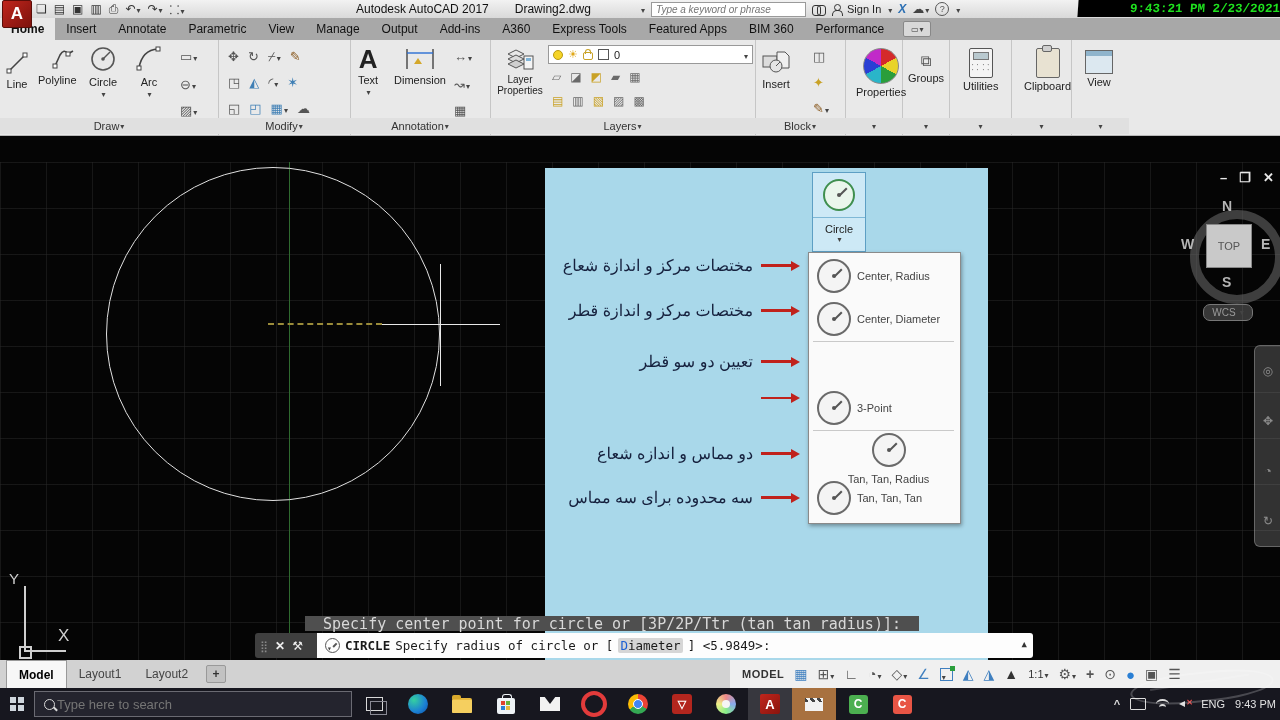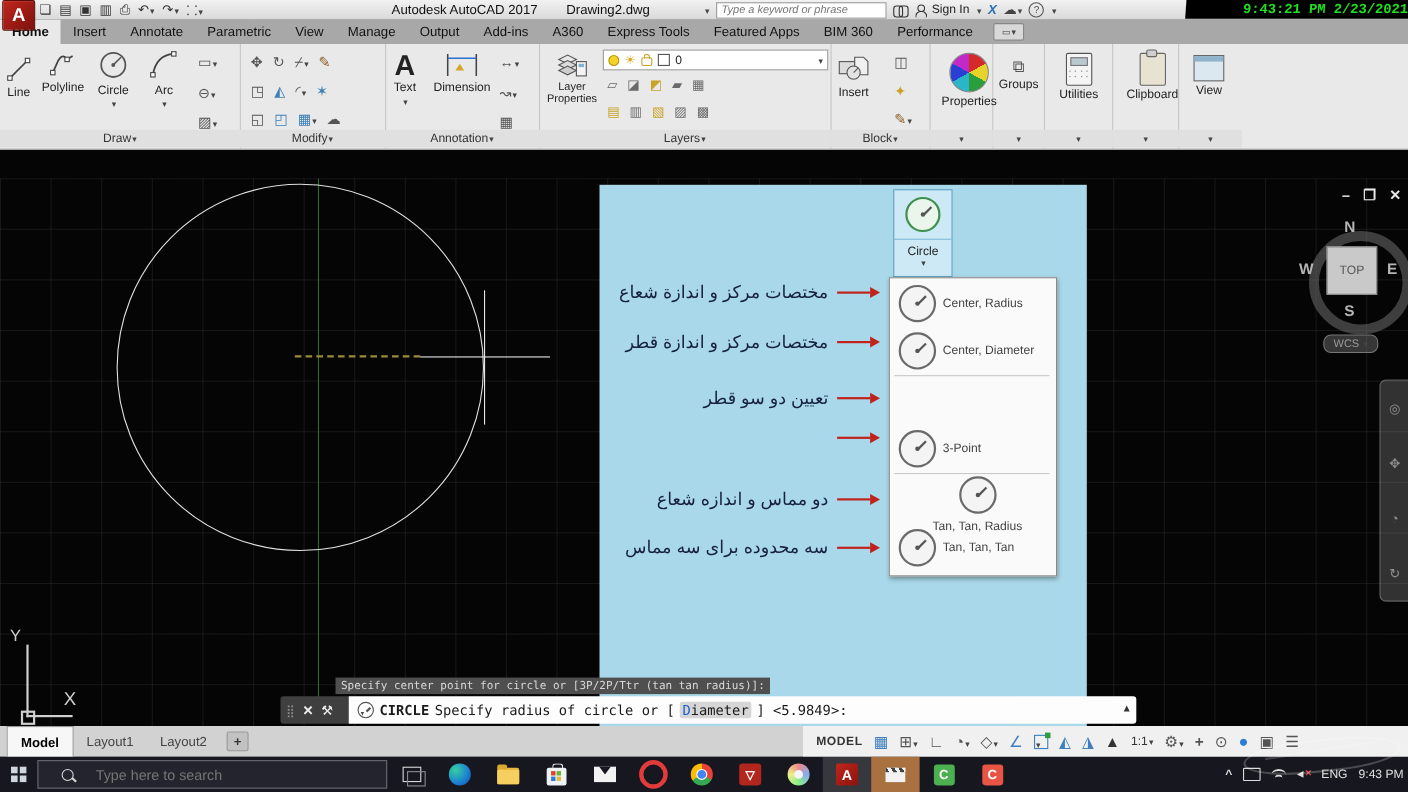--- a/index.html
+++ b/index.html
@@ -132,21 +132,21 @@
   .mi{position:absolute;left:0;width:100%;height:43px;display:flex;align-items:center;gap:6px;padding-left:8px;box-sizing:border-box;font-size:11px;color:#444;cursor:default;}
   .mi .circ-ico{width:30px;height:30px;flex:none;}
   .msep{position:absolute;left:4px;width:141px;border-top:1px solid #c9c9c9;}
   .ann{position:absolute;display:flex;align-items:center;gap:0;direction:ltr;}
   .ann .fa{direction:rtl;font-size:16px;color:#16213e;white-space:nowrap;}
   .arr{display:flex;align-items:center;margin-left:8px;}
   .arr-line{width:30px;height:2.5px;background:#c0221c;}
   .arr-head{width:0;height:0;border-left:9px solid #c0221c;border-top:5.5px solid transparent;border-bottom:5.5px solid transparent;}
   
   #cmd-history{left:305px;top:616px;height:15px;background:#4f4f4f;color:#d8d8d8;
-    font-family:"DejaVu Sans Mono",monospace;font-size:10px;display:flex;align-items:center;padding:0 5px;z-index:7;}
+    font-family:"DejaVu Sans Mono",monospace;font-size:15px;display:flex;align-items:center;padding:0 18px;z-index:7;}
   #cmdbar{left:255px;top:633px;width:778px;height:25px;display:flex;z-index:7;}
   #cmd-grip{width:52px;background:#3f3f3f;border-radius:3px 0 0 3px;display:flex;align-items:center;gap:7px;padding:0 5px;color:#ddd;}
   .g-grip::before{content:"⣿";font-size:11px;color:#8a8a8a;}
   .g-close::before{content:"✕";font-size:12px;color:#eee;font-weight:bold;}
   .g-wrench::before{content:"⚒";font-size:12px;color:#eee;}
   #cmd-input{flex:1;background:#fdfdfd;border-radius:0 3px 3px 0;display:flex;align-items:center;gap:5px;padding:0 8px;
     font-family:"DejaVu Sans Mono",monospace;font-size:12.5px;color:#1a1a1a;position:relative;}
   .cmdcirc{width:13px;height:13px;border:1.6px solid #555;border-radius:50%;position:relative;flex:none;}
   .cmdcirc::before{content:"";position:absolute;left:50%;top:50%;width:5px;height:1.6px;background:#555;transform:rotate(-45deg);transform-origin:0 50%;}
   #cmd-option{background:#d6d6d6;border-radius:2px;padding:0 2px;display:inline-block;}
@@ -172,22 +172,22 @@
   .g-annvis::before{content:"◭";} .g-annvis2::before{content:"◮";} .g-person::before{content:"▲";color:#333;}
   .g-gear::before{content:"⚙";} .g-plus2::before{content:"+";font-weight:bold;}
   .g-isolate::before{content:"⊙";} .g-hw::before{content:"●";color:#2a7fd4;font-size:15px;}
   .g-full::before{content:"▣";} .g-ham::before{content:"☰";}
   #scale-11{font-size:11px;color:#333;}
   
   #taskbar{left:0;top:688px;width:1280px;height:32px;background:#17171f;display:flex;align-items:center;z-index:8;}
   #startbtn{width:34px;height:32px;display:flex;align-items:center;justify-content:center;}
   .winlogo{width:14px;height:14px;display:grid;grid-template-columns:6px 6px;grid-template-rows:6px 6px;gap:1.5px;}
   .winlogo i{background:#cfd6dd;}
-  #tb-searchbox{width:318px;height:26px;border:1px solid #6a6a72;background:#24242e;display:flex;align-items:center;gap:18px;
-    padding:0 21px;box-sizing:border-box;}
+  #tb-searchbox{width:318px;height:26px;border:1px solid #6a6a72;background:#24242e;display:flex;align-items:center;gap:0;
+    padding:0 9px;box-sizing:border-box;}
   #tb-searchbox input{flex:1;background:transparent;border:none;outline:none;color:#c9c9c9;font-size:13px;font-family:"Liberation Sans",sans-serif;}
   .mag{width:9px;height:9px;border:1.7px solid #d8d8d8;border-radius:50%;position:relative;flex:none;}
   .mag::after{content:"";position:absolute;left:8px;top:8px;width:5px;height:1.7px;background:#d8d8d8;transform:rotate(45deg);}
   .tbi{width:44px;height:32px;display:flex;align-items:center;justify-content:center;position:relative;}
   .tbi.active{background:rgba(255,255,255,.14);}
   .tvico{width:15px;height:12px;border:1.6px solid #d8d8d8;position:relative;background:transparent;}
   .tvico::before{content:"";position:absolute;left:3px;top:3px;width:15px;height:12px;border:1.6px solid #8a8a95;}
   .edge{width:20px;height:20px;border-radius:50%;background:radial-gradient(circle at 30% 30%,#35d0a0,#1b7fd4 60%,#0c4fa0);}
   .folder{width:20px;height:15px;background:#e8b93c;border-radius:2px;position:relative;margin-top:3px;}
   .folder::before{content:"";position:absolute;left:0;top:-3px;width:9px;height:4px;background:#d8a92c;border-radius:2px 2px 0 0;}
@@ -283,21 +283,21 @@
 
     <div class="panel" style="left:0;width:218px;">
       <div class="bigbtn" style="left:4px;top:10px;">
         <svg width="26" height="26" viewBox="0 0 26 26">
           <line x1="5" y1="21" x2="21" y2="5" stroke="#444" stroke-width="1.6"></line>
           <rect x="3" y="19" width="4" height="4" fill="#fff" stroke="#444"></rect>
           <rect x="19" y="3" width="4" height="4" fill="#fff" stroke="#444"></rect>
           </svg>
         <span>Line</span>
       </div>
-      <div class="bigbtn" style="left:38px;top:6px;">
+      <div class="bigbtn" style="left:38px;top:6px;align-items:flex-end;">
         <svg width="26" height="26" viewBox="0 0 26 26">
           <path d="M4 20 L9 9 Q13 2 17 8 L22 5" fill="none" stroke="#444" stroke-width="1.6"></path>
           <rect x="2" y="18" width="4" height="4" fill="#fff" stroke="#444"></rect>
           <rect x="15" y="6" width="4" height="4" fill="#fff" stroke="#444"></rect>
           </svg>
         <span>Polyline</span>
       </div>
       <div class="bigbtn caret" style="left:88px;top:4px;">
         <svg width="30" height="30" viewBox="0 0 30 30">
           <circle cx="15" cy="15" r="11" fill="#e8e8e8" stroke="#555" stroke-width="1.6"></circle>

